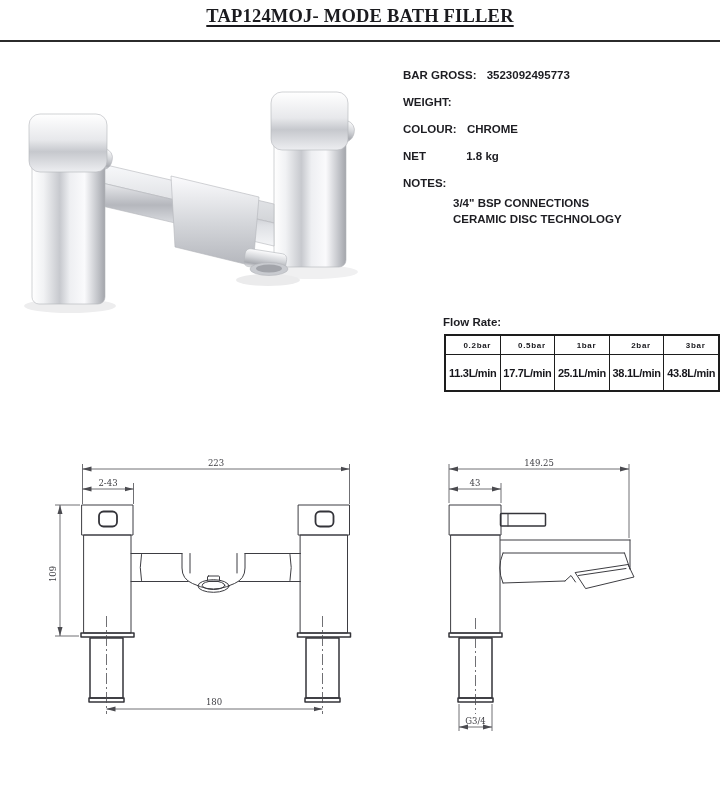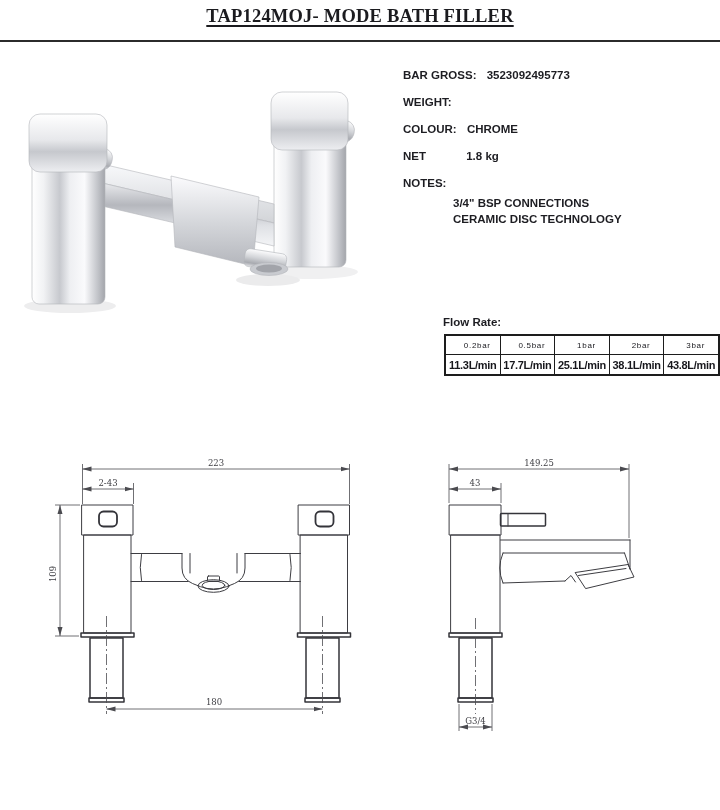--- a/index.html
+++ b/index.html
@@ -21,22 +21,22 @@
   .spec-label{margin-right:7px;}
   .spec-row.kv .spec-label{display:inline-block;width:60px;margin-right:0;}
   .notes-list{padding-left:50px;margin-top:-3px;}
   .note-item{line-height:16px;white-space:nowrap;}
 
   
   .flow-label{position:absolute;left:403px;top:316px;font-size:11.5px;font-weight:bold;color:#1d1d22;margin-left:40px;}
   .flow-table{position:absolute;left:444px;top:334px;border-collapse:collapse;border:2.2px solid #1d1d1d;}
   .flow-table th,.flow-table td{border:1.6px solid #1d1d1d;text-align:center;vertical-align:middle;
       width:47px;max-width:47px;overflow:hidden;background:#fff;}
-  .flow-table th{height:16px;font-size:8px;font-weight:normal;letter-spacing:.7px;color:#17171c;padding-left:10px;}
-  .flow-table td{height:19px;font-size:11px;font-weight:bold;letter-spacing:-.3px;color:#17171c;padding:0 1px;}
+  .flow-table th{height:16px;font-size:8px;font-weight:bold;letter-spacing:.7px;color:#17171c;padding-left:10px;}
+  .flow-table td{height:19px;font-size:11px;font-weight:bold;letter-spacing:-.3px;color:#17171c;padding:8px 1px;}
 
   
   .drawings{position:absolute;left:0;top:420px;width:720px;height:390px;}
   .ln{fill:none;stroke:#3d3d42;stroke-width:1;stroke-linejoin:round;stroke-linecap:round;}
   .thk{fill:none;stroke:#34343a;stroke-width:1.5;stroke-linejoin:round;}
   .dim{fill:none;stroke:#4b4b50;stroke-width:.8;}
   .ext{fill:none;stroke:#4b4b50;stroke-width:.8;}
   .cl{fill:none;stroke:#4b4b50;stroke-width:.8;stroke-dasharray:11 3 2 3;}
   .dtxt{font-family:"DejaVu Serif",serif;font-size:8.5px;fill:#3d3d42;}
 

